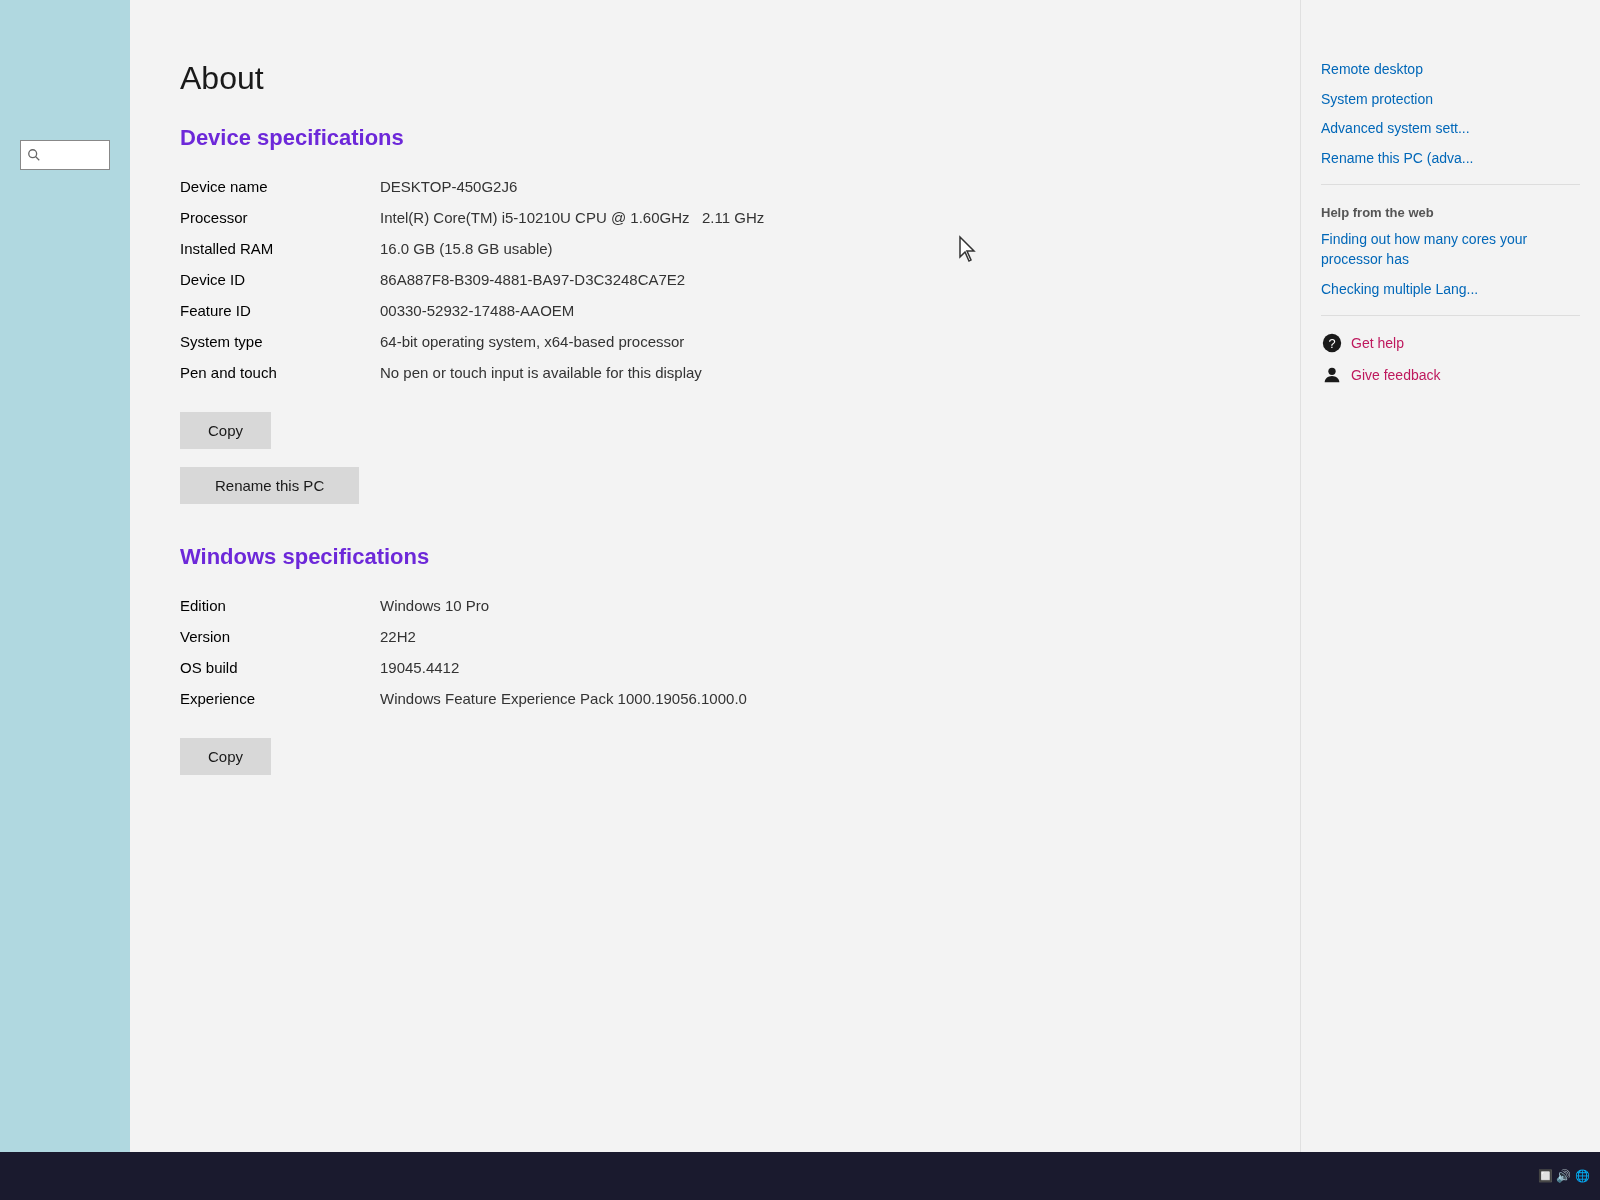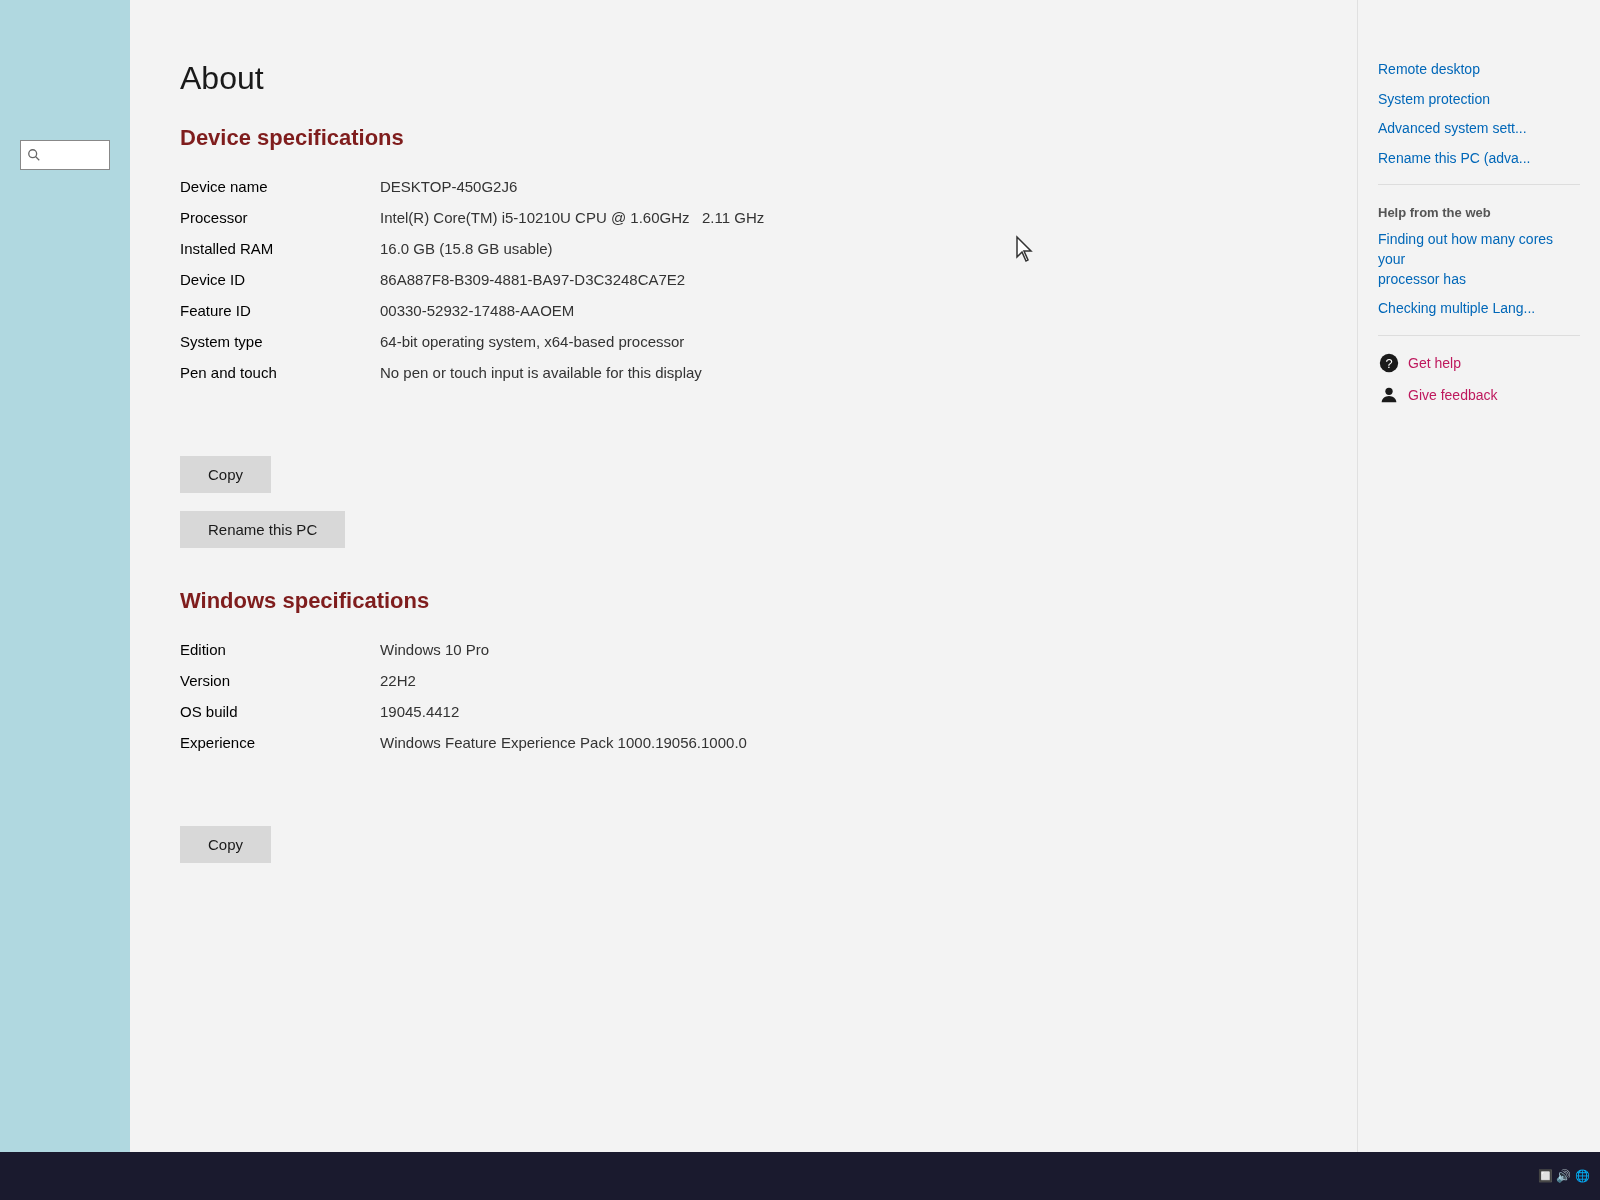--- a/index.html
+++ b/index.html
@@ -52,21 +52,21 @@
     .page-title {
       font-size: 32px;
       font-weight: 300;
       color: #1a1a1a;
       margin-bottom: 28px;
     }
 
     .section-title {
       font-size: 22px;
       font-weight: 600;
-      color: #7f1d1d;
+      color: #6d28d9;
       margin-bottom: 20px;
     }
 
     .specs-table {
       width: 100%;
       max-width: 900px;
       border-collapse: collapse;
       margin-bottom: 24px;
     }
 
@@ -90,42 +90,41 @@
     .btn {
       background: #d8d8d8;
       border: none;
       padding: 10px 28px;
       font-size: 15px;
       cursor: pointer;
       color: #1a1a1a;
       font-family: 'Segoe UI', sans-serif;
       margin-bottom: 18px;
       display: inline-block;
-      margin-top: 44px;
     }
 
     .rename-btn {
       background: #d8d8d8;
       border: none;
-      padding: 10px 28px;
+      padding: 10px 35px;
       font-size: 15px;
       cursor: pointer;
       color: #1a1a1a;
       font-family: 'Segoe UI', sans-serif;
       margin-bottom: 30px;
       display: inline-block;
     }
 
     .windows-section {
       margin-top: 10px;
     }
 
     
     .right-panel {
-      width: 243px;
+      width: 300px;
       background: #f3f3f3;
       padding: 60px 20px 40px 20px;
       border-left: 1px solid #e0e0e0;
       flex-shrink: 0;
     }
 
     .right-section-title {
       font-size: 13px;
       font-weight: 600;
       color: #555;

